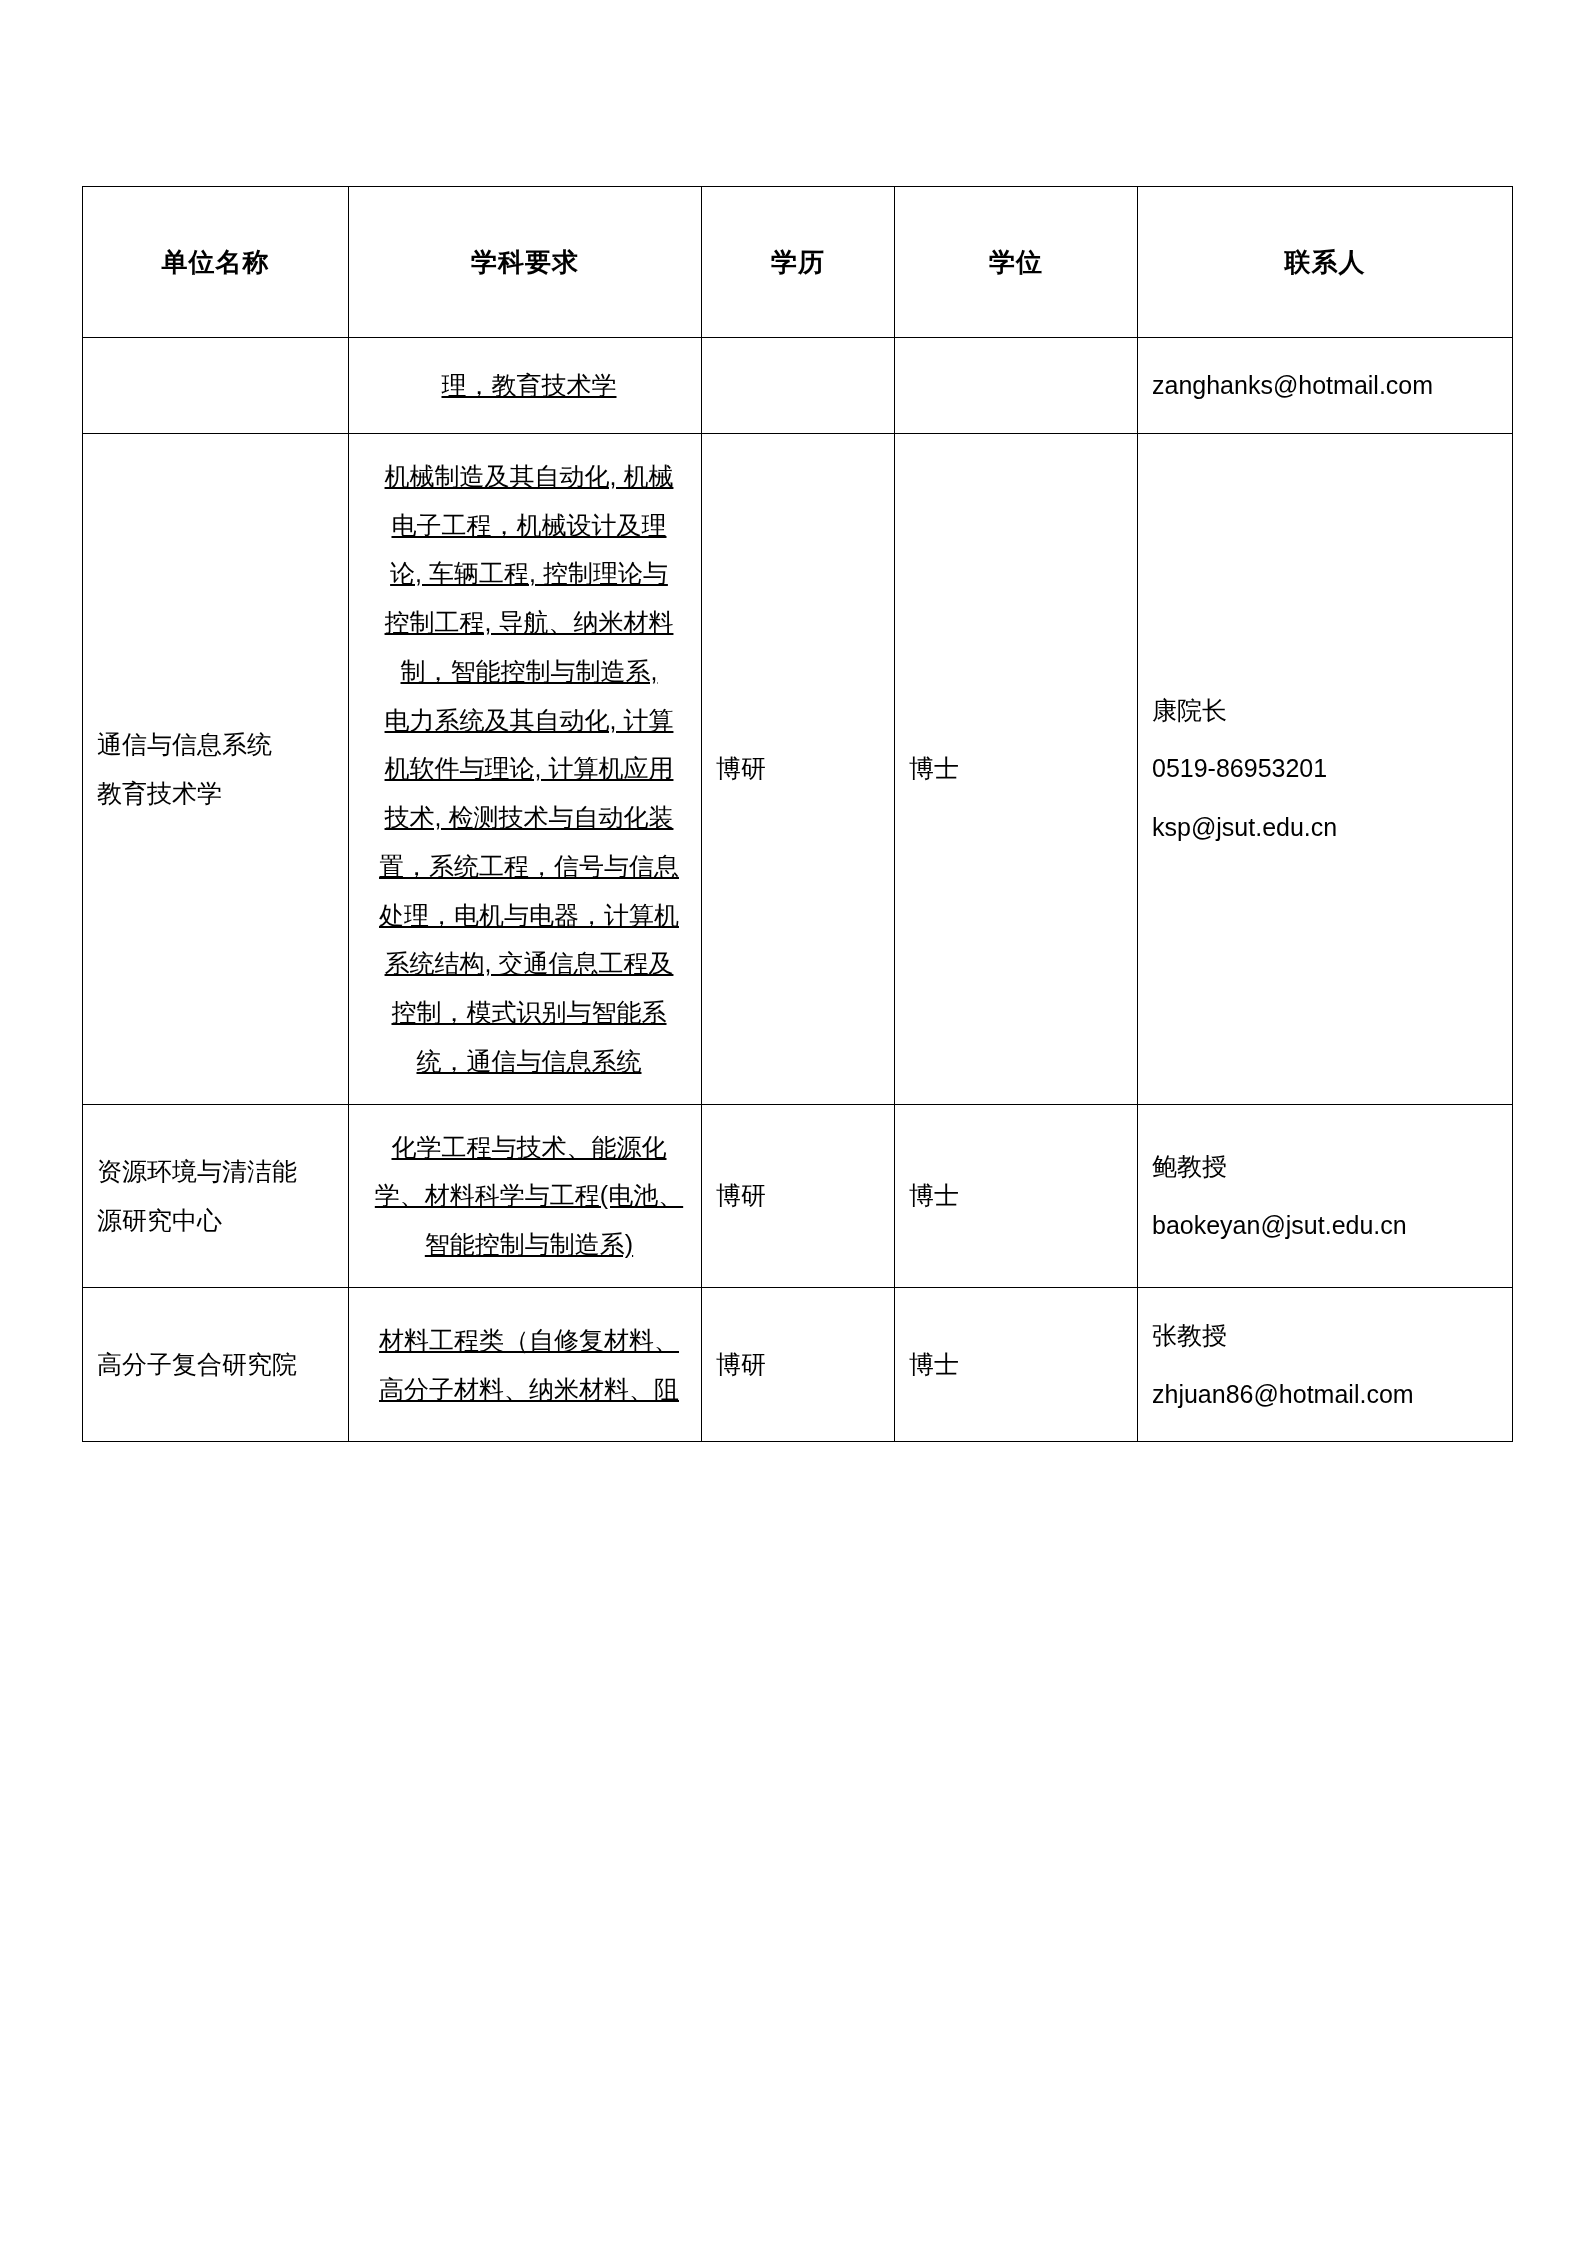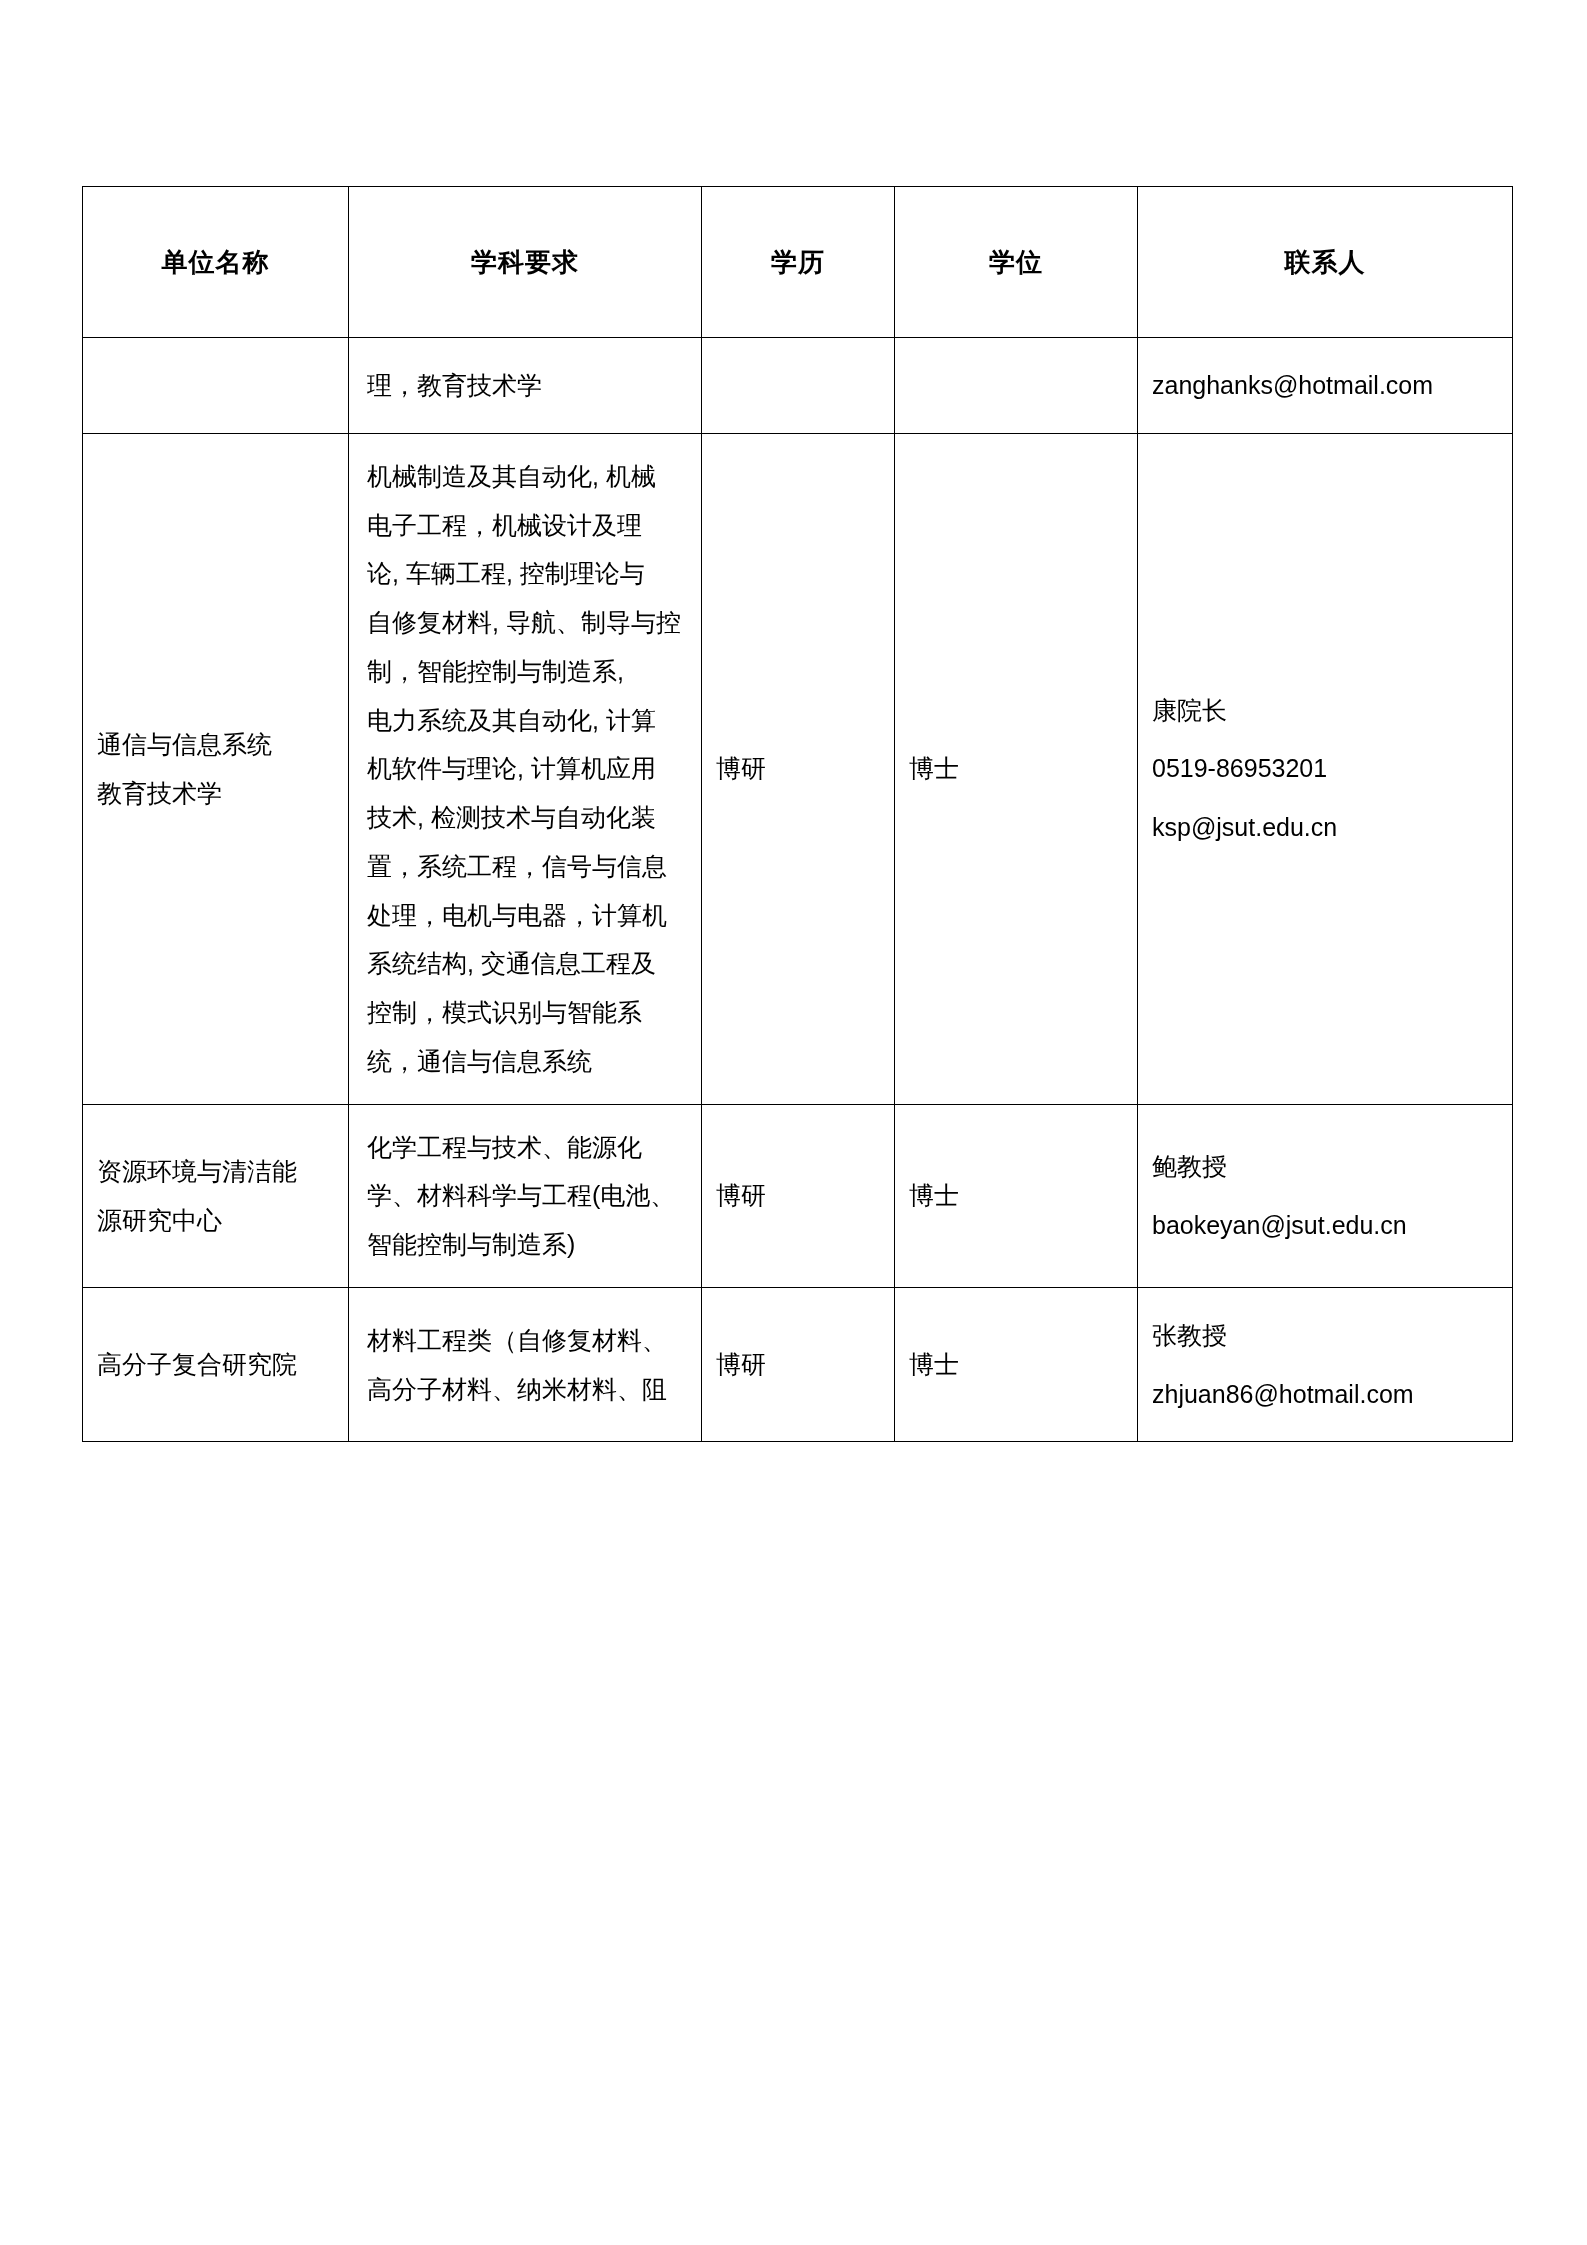--- a/index.html
+++ b/index.html
@@ -47,23 +47,24 @@
     font-size: 26px;
     letter-spacing: 1px;
     height: 150px;
   }
   .cell-pad {
     padding: 18px 14px;
     font-size: 25px;
     line-height: 1.95;
   }
   .cell-pad.left {
-    text-align: left;
+    text-align: center;
     padding-left: 18px;
     padding-right: 10px;
+    text-decoration: underline;
   }
   .cell-pad.center {
     text-align: left;
   }
   .line { display: block; white-space: nowrap; }
   .contact-line { display: block; line-height: 2.35; }
   .mono-ascii { font-family: "Liberation Sans", "DejaVu Sans", sans-serif; }
   td.empty { }
   .short-row .cell-pad { line-height: 1.9; }
 </style>
@@ -111,21 +112,21 @@
           <div class="cell-pad center">
             <span class="line">通信与信息系统</span>
             <span class="line">教育技术学</span>
           </div>
         </td>
         <td>
           <div class="cell-pad left">
             <span class="line">机械制造及其自动化, 机械</span>
             <span class="line">电子工程，机械设计及理</span>
             <span class="line">论, 车辆工程, 控制理论与</span>
-            <span class="line">自修复材料, 导航、制导与控</span>
+            <span class="line">控制工程, 导航、纳米材料</span>
             <span class="line">制，智能控制与制造系,</span>
             <span class="line">电力系统及其自动化, 计算</span>
             <span class="line">机软件与理论, 计算机应用</span>
             <span class="line">技术, 检测技术与自动化装</span>
             <span class="line">置，系统工程，信号与信息</span>
             <span class="line">处理，电机与电器，计算机</span>
             <span class="line">系统结构, 交通信息工程及</span>
             <span class="line">控制，模式识别与智能系</span>
             <span class="line">统，通信与信息系统</span>
           </div>

